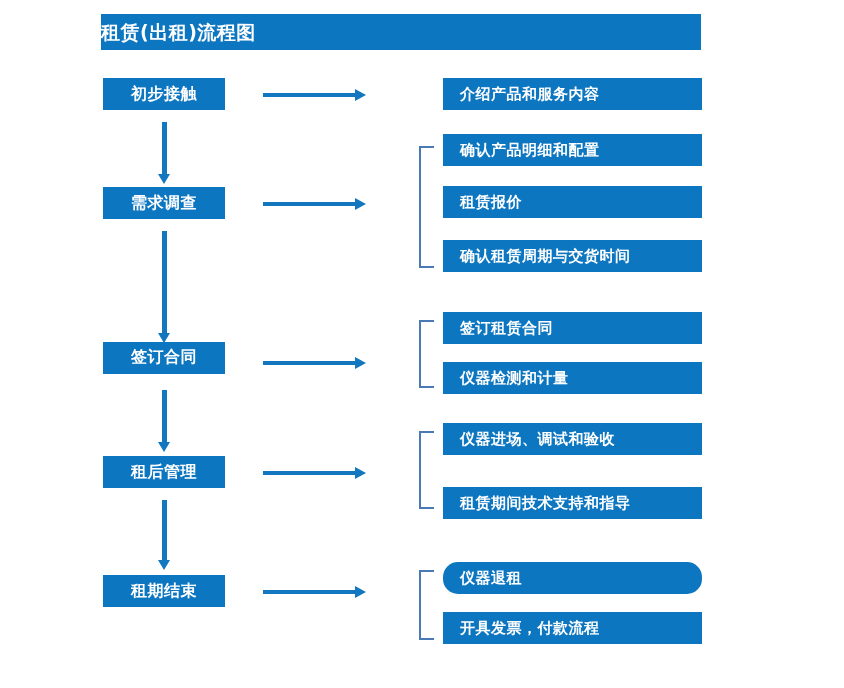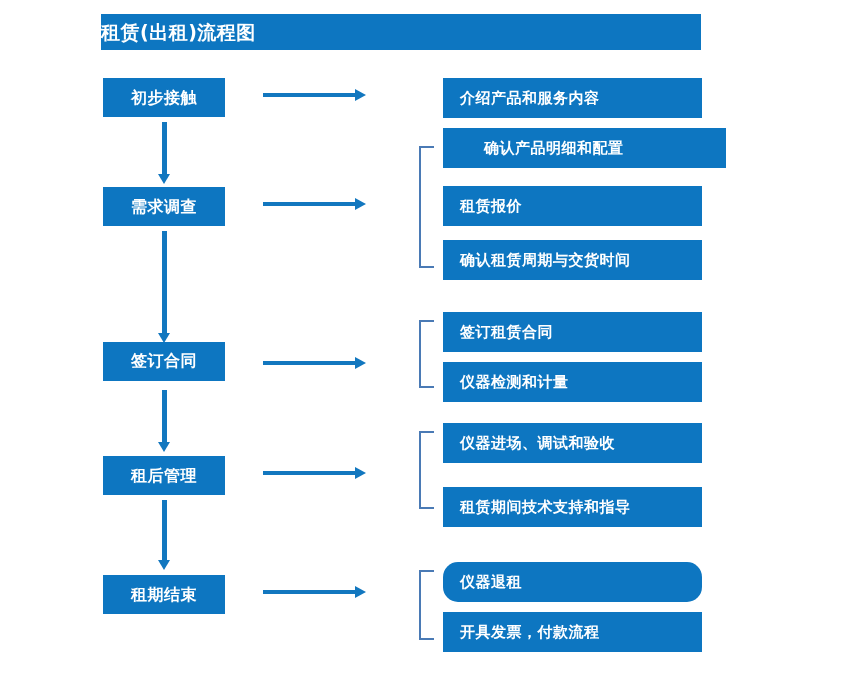--- a/index.html
+++ b/index.html
@@ -36,40 +36,40 @@
     font-weight: bold;
     letter-spacing: 0.5px;
     line-height: 1;
   }
 
   
   .stage-box {
     position: absolute;
     left: 103px;
     width: 122px;
-    height: 39px;
+    height: 32px;
     background: #0d76c1;
     display: flex;
     align-items: center;
     justify-content: center;
   }
   .stage-box .stage-label {
     color: #ffffff;
     font-size: 16px;
     font-weight: bold;
     line-height: 1;
     letter-spacing: 0.5px;
   }
 
   
   .detail-box {
     position: absolute;
     left: 443px;
     width: 259px;
-    height: 40px;
+    height: 32px;
     background: #0d76c1;
     display: flex;
     align-items: center;
     justify-content: flex-start;
   }
   .detail-box .detail-label {
     color: #ffffff;
     font-size: 15px;
     font-weight: bold;
     line-height: 1;
@@ -166,21 +166,21 @@
   <div class="stage-box" style="top:187px;">
     <span class="stage-label">需求调查</span>
   </div>
   <div class="h-arrow" style="top:198px;">
     <div class="shaft"></div>
     <div class="head"></div>
   </div>
 
   <div class="bracket" style="top:146px; height:122px;"></div>
 
-  <div class="detail-box" style="top:128px;padding-left:24px;">
+  <div class="detail-box" style="top:134px;">
     <span class="detail-label">确认产品明细和配置</span>
   </div>
   <div class="detail-box" style="top:186px;">
     <span class="detail-label">租赁报价</span>
   </div>
   <div class="detail-box" style="top:240px;">
     <span class="detail-label">确认租赁周期与交货时间</span>
   </div>
 
   <div class="v-arrow" style="top:231px; height:112px;">

